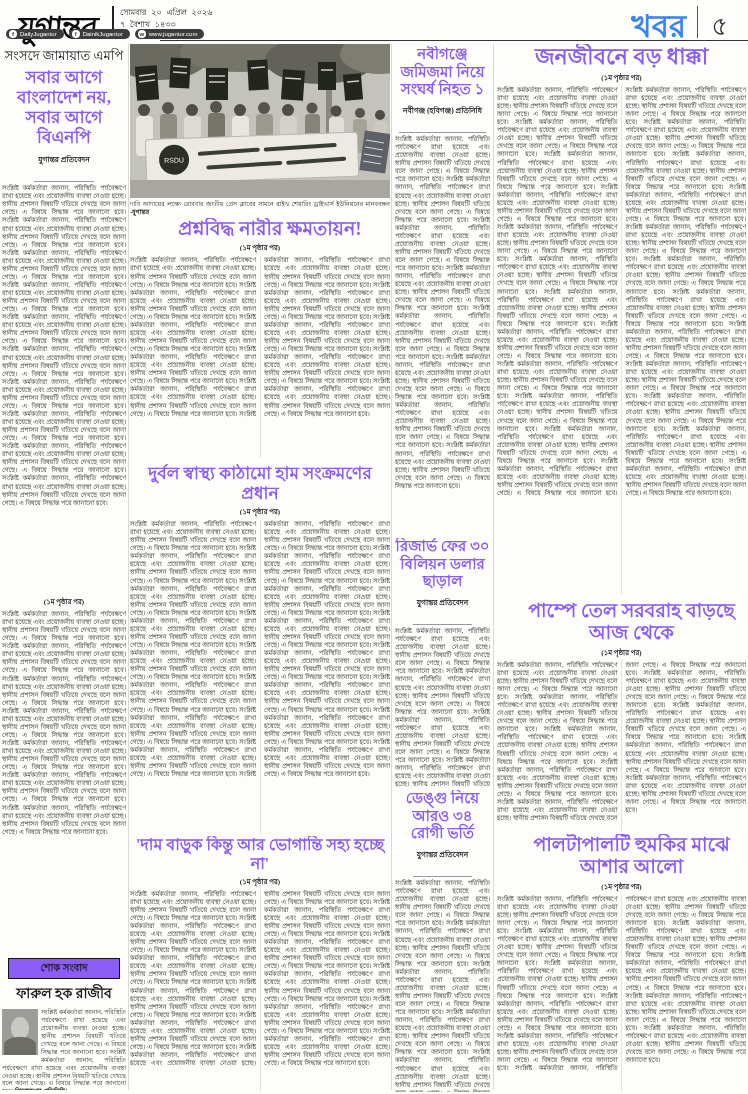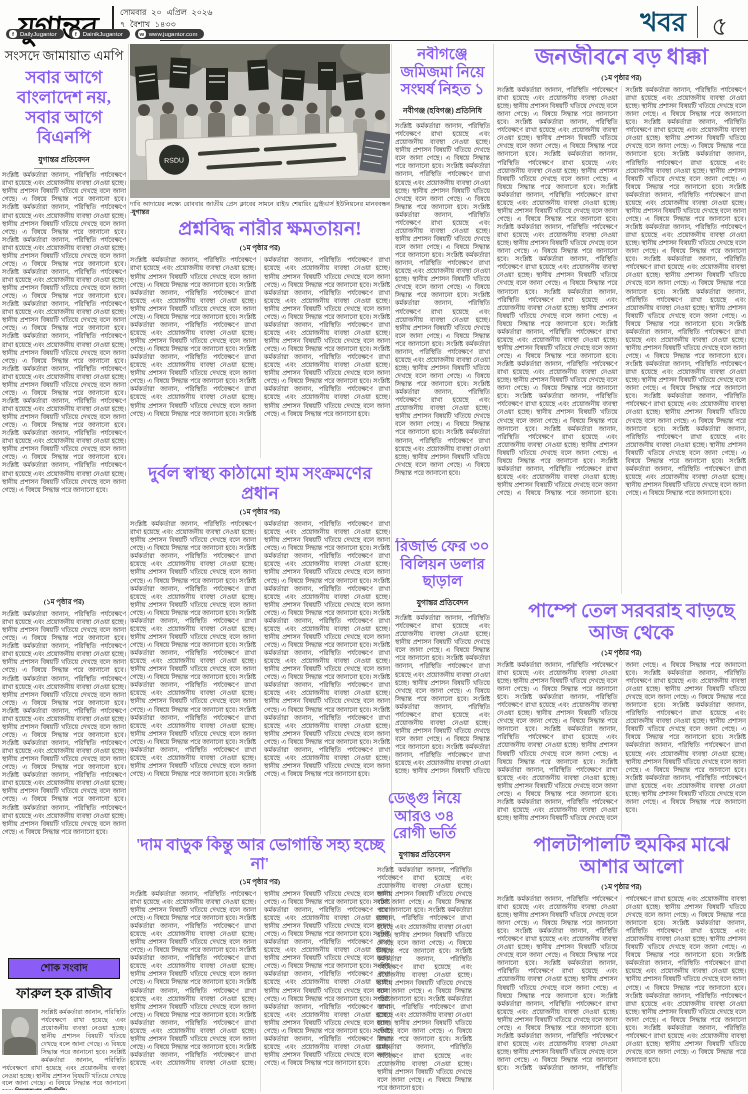--- a/index.html
+++ b/index.html
@@ -22,40 +22,40 @@
   .badge {
     display:flex; align-items:center; gap:3px; background:#3c3c3c; color:#fff;
     border-radius:7px; padding:1px 7px 1px 3px; font-size:6px;
     font-family:"Liberation Sans", sans-serif;
   }
   .badge .bicon {
     width:8px; height:8px; border-radius:50%; background:#fff; color:#3c3c3c;
     font-size:6px; line-height:8px; text-align:center; font-weight:bold;
   }
   .section-label {
-    position:absolute; right:62px; top:2px; font-size:26px; font-weight:bold; color:#0c4a6e;
+    position:absolute; right:62px; top:2px; font-size:31px; font-weight:bold; color:#3b82f6;
   }
   .section-divider { position:absolute; right:50px; top:6px; width:1px; height:32px; background:#555; }
   .page-number { position:absolute; right:20px; top:6px; font-size:26px; color:#333; }
   .head-rule { position:absolute; left:160px; top:40px; width:588px; height:1px; background:#333; }
 
   
   .vrule { position:absolute; top:44px; width:1px; height:1046px; background:#d8d8d4; }
 
   
   .art { position:absolute; overflow:hidden; }
   .kicker { text-align:center; font-size:13px; font-weight:normal; color:#111; margin-bottom:1px; }
   .hl { text-align:center; font-weight:bold; color:#8b5cf6; line-height:1.18; }
   .hl-17 { font-size:17px; }
   .hl-16 { font-size:16px; }
   .hl-15 { font-size:15px; }
   .hl-19 { font-size:19px;margin-left:20px; }
   .hl-21 { font-size:22px; }
   .byline { text-align:center; font-size:7.5px; font-weight:bold; margin:3px 0 2px; }
-  .byline-u { border-bottom:1px solid #999; display:inline-block; padding:0 4px 2px; }
+  .byline-u { border-bottom:1px solid #999; display:inline-block; padding:0 4px 15px; }
   .cont { text-align:center; font-size:7px; font-weight:bold; margin:2px 0; }
   .body {
     font-size:6.4px; line-height:1.26; text-align:justify; color:#2a2a2a;
     word-break:break-word; overflow:hidden; height:100%;
   }
   .body2 { column-count:2; column-gap:8px; column-rule:1px solid #e0e0dc; }
   .bwrap { overflow:hidden; }
   .center-byline-wrap { text-align:center; }
 
   
@@ -257,21 +257,21 @@
     <div class="center-byline-wrap"><span class="byline byline-u">নবীগঞ্জ (হবিগঞ্জ) প্রতিনিধি</span></div>
     <div class="body" style="height:395px;">সংশ্লিষ্ট কর্মকর্তারা জানান, পরিস্থিতি পর্যবেক্ষণে রাখা হয়েছে এবং প্রয়োজনীয় ব্যবস্থা নেওয়া হচ্ছে। স্থানীয় প্রশাসন বিষয়টি খতিয়ে দেখছে বলে জানা গেছে। এ বিষয়ে সিদ্ধান্ত পরে জানানো হবে। সংশ্লিষ্ট কর্মকর্তারা জানান, পরিস্থিতি পর্যবেক্ষণে রাখা হয়েছে এবং প্রয়োজনীয় ব্যবস্থা নেওয়া হচ্ছে। স্থানীয় প্রশাসন বিষয়টি খতিয়ে দেখছে বলে জানা গেছে। এ বিষয়ে সিদ্ধান্ত পরে জানানো হবে। সংশ্লিষ্ট কর্মকর্তারা জানান, পরিস্থিতি পর্যবেক্ষণে রাখা হয়েছে এবং প্রয়োজনীয় ব্যবস্থা নেওয়া হচ্ছে। স্থানীয় প্রশাসন বিষয়টি খতিয়ে দেখছে বলে জানা গেছে। এ বিষয়ে সিদ্ধান্ত পরে জানানো হবে। সংশ্লিষ্ট কর্মকর্তারা জানান, পরিস্থিতি পর্যবেক্ষণে রাখা হয়েছে এবং প্রয়োজনীয় ব্যবস্থা নেওয়া হচ্ছে। স্থানীয় প্রশাসন বিষয়টি খতিয়ে দেখছে বলে জানা গেছে। এ বিষয়ে সিদ্ধান্ত পরে জানানো হবে। সংশ্লিষ্ট কর্মকর্তারা জানান, পরিস্থিতি পর্যবেক্ষণে রাখা হয়েছে এবং প্রয়োজনীয় ব্যবস্থা নেওয়া হচ্ছে। স্থানীয় প্রশাসন বিষয়টি খতিয়ে দেখছে বলে জানা গেছে। এ বিষয়ে সিদ্ধান্ত পরে জানানো হবে। সংশ্লিষ্ট কর্মকর্তারা জানান, পরিস্থিতি পর্যবেক্ষণে রাখা হয়েছে এবং প্রয়োজনীয় ব্যবস্থা নেওয়া হচ্ছে। স্থানীয় প্রশাসন বিষয়টি খতিয়ে দেখছে বলে জানা গেছে। এ বিষয়ে সিদ্ধান্ত পরে জানানো হবে। সংশ্লিষ্ট কর্মকর্তারা জানান, পরিস্থিতি পর্যবেক্ষণে রাখা হয়েছে এবং প্রয়োজনীয় ব্যবস্থা নেওয়া হচ্ছে। স্থানীয় প্রশাসন বিষয়টি খতিয়ে দেখছে বলে জানা গেছে। এ বিষয়ে সিদ্ধান্ত পরে জানানো হবে। সংশ্লিষ্ট কর্মকর্তারা জানান, পরিস্থিতি পর্যবেক্ষণে রাখা হয়েছে এবং প্রয়োজনীয় ব্যবস্থা নেওয়া হচ্ছে। স্থানীয় প্রশাসন বিষয়টি খতিয়ে দেখছে বলে জানা গেছে। এ বিষয়ে সিদ্ধান্ত পরে জানানো হবে। </div>
   </div>
 
   <div class="art" style="left:395px; top:538px; width:95px; height:250px;">
     <div class="hl hl-15">রিজার্ভ ফের ৩০ বিলিয়ন ডলার ছাড়াল</div>
     <div class="center-byline-wrap"><span class="byline byline-u">যুগান্তর প্রতিবেদন</span></div>
     <div class="body" style="height:160px;">সংশ্লিষ্ট কর্মকর্তারা জানান, পরিস্থিতি পর্যবেক্ষণে রাখা হয়েছে এবং প্রয়োজনীয় ব্যবস্থা নেওয়া হচ্ছে। স্থানীয় প্রশাসন বিষয়টি খতিয়ে দেখছে বলে জানা গেছে। এ বিষয়ে সিদ্ধান্ত পরে জানানো হবে। সংশ্লিষ্ট কর্মকর্তারা জানান, পরিস্থিতি পর্যবেক্ষণে রাখা হয়েছে এবং প্রয়োজনীয় ব্যবস্থা নেওয়া হচ্ছে। স্থানীয় প্রশাসন বিষয়টি খতিয়ে দেখছে বলে জানা গেছে। এ বিষয়ে সিদ্ধান্ত পরে জানানো হবে। সংশ্লিষ্ট কর্মকর্তারা জানান, পরিস্থিতি পর্যবেক্ষণে রাখা হয়েছে এবং প্রয়োজনীয় ব্যবস্থা নেওয়া হচ্ছে। স্থানীয় প্রশাসন বিষয়টি খতিয়ে দেখছে বলে জানা গেছে। এ বিষয়ে সিদ্ধান্ত পরে জানানো হবে। সংশ্লিষ্ট কর্মকর্তারা জানান, পরিস্থিতি পর্যবেক্ষণে রাখা হয়েছে এবং প্রয়োজনীয় ব্যবস্থা নেওয়া হচ্ছে। স্থানীয় প্রশাসন বিষয়টি খতিয়ে দেখছে বলে জানা গেছে। এ বিষয়ে সিদ্ধান্ত পরে জানানো হবে। </div>
   </div>
 
-  <div class="art" style="left:377px; top:790px; width:95px; height:302px;">
+  <div class="art" style="left:395px; top:790px; width:95px; height:302px;">
     <div class="hl hl-15">ডেঙ্গু নিয়ে আরও ৩৪ রোগী ভর্তি</div>
     <div class="center-byline-wrap"><span class="byline byline-u">যুগান্তর প্রতিবেদন</span></div>
     <div class="body" style="height:225px;">সংশ্লিষ্ট কর্মকর্তারা জানান, পরিস্থিতি পর্যবেক্ষণে রাখা হয়েছে এবং প্রয়োজনীয় ব্যবস্থা নেওয়া হচ্ছে। স্থানীয় প্রশাসন বিষয়টি খতিয়ে দেখছে বলে জানা গেছে। এ বিষয়ে সিদ্ধান্ত পরে জানানো হবে। সংশ্লিষ্ট কর্মকর্তারা জানান, পরিস্থিতি পর্যবেক্ষণে রাখা হয়েছে এবং প্রয়োজনীয় ব্যবস্থা নেওয়া হচ্ছে। স্থানীয় প্রশাসন বিষয়টি খতিয়ে দেখছে বলে জানা গেছে। এ বিষয়ে সিদ্ধান্ত পরে জানানো হবে। সংশ্লিষ্ট কর্মকর্তারা জানান, পরিস্থিতি পর্যবেক্ষণে রাখা হয়েছে এবং প্রয়োজনীয় ব্যবস্থা নেওয়া হচ্ছে। স্থানীয় প্রশাসন বিষয়টি খতিয়ে দেখছে বলে জানা গেছে। এ বিষয়ে সিদ্ধান্ত পরে জানানো হবে। সংশ্লিষ্ট কর্মকর্তারা জানান, পরিস্থিতি পর্যবেক্ষণে রাখা হয়েছে এবং প্রয়োজনীয় ব্যবস্থা নেওয়া হচ্ছে। স্থানীয় প্রশাসন বিষয়টি খতিয়ে দেখছে বলে জানা গেছে। এ বিষয়ে সিদ্ধান্ত পরে জানানো হবে। সংশ্লিষ্ট কর্মকর্তারা জানান, পরিস্থিতি পর্যবেক্ষণে রাখা হয়েছে এবং প্রয়োজনীয় ব্যবস্থা নেওয়া হচ্ছে। স্থানীয় প্রশাসন বিষয়টি খতিয়ে দেখছে বলে জানা গেছে। এ বিষয়ে সিদ্ধান্ত পরে জানানো হবে। </div>
   </div>
 
   <div class="art" style="left:497px; top:44px; width:249px; height:554px;">
     <div class="hl hl-21">জনজীবনে বড় ধাক্কা</div>
     <div class="cont">(১ম পৃষ্ঠার পর)</div>
     <div class="bwrap" style="height:508px;">
         <div class="body body2">সংশ্লিষ্ট কর্মকর্তারা জানান, পরিস্থিতি পর্যবেক্ষণে রাখা হয়েছে এবং প্রয়োজনীয় ব্যবস্থা নেওয়া হচ্ছে। স্থানীয় প্রশাসন বিষয়টি খতিয়ে দেখছে বলে জানা গেছে। এ বিষয়ে সিদ্ধান্ত পরে জানানো হবে। সংশ্লিষ্ট কর্মকর্তারা জানান, পরিস্থিতি পর্যবেক্ষণে রাখা হয়েছে এবং প্রয়োজনীয় ব্যবস্থা নেওয়া হচ্ছে। স্থানীয় প্রশাসন বিষয়টি খতিয়ে দেখছে বলে জানা গেছে। এ বিষয়ে সিদ্ধান্ত পরে জানানো হবে। সংশ্লিষ্ট কর্মকর্তারা জানান, পরিস্থিতি পর্যবেক্ষণে রাখা হয়েছে এবং প্রয়োজনীয় ব্যবস্থা নেওয়া হচ্ছে। স্থানীয় প্রশাসন বিষয়টি খতিয়ে দেখছে বলে জানা গেছে। এ বিষয়ে সিদ্ধান্ত পরে জানানো হবে। সংশ্লিষ্ট কর্মকর্তারা জানান, পরিস্থিতি পর্যবেক্ষণে রাখা হয়েছে এবং প্রয়োজনীয় ব্যবস্থা নেওয়া হচ্ছে। স্থানীয় প্রশাসন বিষয়টি খতিয়ে দেখছে বলে জানা গেছে। এ বিষয়ে সিদ্ধান্ত পরে জানানো হবে। সংশ্লিষ্ট কর্মকর্তারা জানান, পরিস্থিতি পর্যবেক্ষণে রাখা হয়েছে এবং প্রয়োজনীয় ব্যবস্থা নেওয়া হচ্ছে। স্থানীয় প্রশাসন বিষয়টি খতিয়ে দেখছে বলে জানা গেছে। এ বিষয়ে সিদ্ধান্ত পরে জানানো হবে। সংশ্লিষ্ট কর্মকর্তারা জানান, পরিস্থিতি পর্যবেক্ষণে রাখা হয়েছে এবং প্রয়োজনীয় ব্যবস্থা নেওয়া হচ্ছে। স্থানীয় প্রশাসন বিষয়টি খতিয়ে দেখছে বলে জানা গেছে। এ বিষয়ে সিদ্ধান্ত পরে জানানো হবে। সংশ্লিষ্ট কর্মকর্তারা জানান, পরিস্থিতি পর্যবেক্ষণে রাখা হয়েছে এবং প্রয়োজনীয় ব্যবস্থা নেওয়া হচ্ছে। স্থানীয় প্রশাসন বিষয়টি খতিয়ে দেখছে বলে জানা গেছে। এ বিষয়ে সিদ্ধান্ত পরে জানানো হবে। সংশ্লিষ্ট কর্মকর্তারা জানান, পরিস্থিতি পর্যবেক্ষণে রাখা হয়েছে এবং প্রয়োজনীয় ব্যবস্থা নেওয়া হচ্ছে। স্থানীয় প্রশাসন বিষয়টি খতিয়ে দেখছে বলে জানা গেছে। এ বিষয়ে সিদ্ধান্ত পরে জানানো হবে। সংশ্লিষ্ট কর্মকর্তারা জানান, পরিস্থিতি পর্যবেক্ষণে রাখা হয়েছে এবং প্রয়োজনীয় ব্যবস্থা নেওয়া হচ্ছে। স্থানীয় প্রশাসন বিষয়টি খতিয়ে দেখছে বলে জানা গেছে। এ বিষয়ে সিদ্ধান্ত পরে জানানো হবে। সংশ্লিষ্ট কর্মকর্তারা জানান, পরিস্থিতি পর্যবেক্ষণে রাখা হয়েছে এবং প্রয়োজনীয় ব্যবস্থা নেওয়া হচ্ছে। স্থানীয় প্রশাসন বিষয়টি খতিয়ে দেখছে বলে জানা গেছে। এ বিষয়ে সিদ্ধান্ত পরে জানানো হবে। সংশ্লিষ্ট কর্মকর্তারা জানান, পরিস্থিতি পর্যবেক্ষণে রাখা হয়েছে এবং প্রয়োজনীয় ব্যবস্থা নেওয়া হচ্ছে। স্থানীয় প্রশাসন বিষয়টি খতিয়ে দেখছে বলে জানা গেছে। এ বিষয়ে সিদ্ধান্ত পরে জানানো হবে। সংশ্লিষ্ট কর্মকর্তারা জানান, পরিস্থিতি পর্যবেক্ষণে রাখা হয়েছে এবং প্রয়োজনীয় ব্যবস্থা নেওয়া হচ্ছে। স্থানীয় প্রশাসন বিষয়টি খতিয়ে দেখছে বলে জানা গেছে। এ বিষয়ে সিদ্ধান্ত পরে জানানো হবে। সংশ্লিষ্ট কর্মকর্তারা জানান, পরিস্থিতি পর্যবেক্ষণে রাখা হয়েছে এবং প্রয়োজনীয় ব্যবস্থা নেওয়া হচ্ছে। স্থানীয় প্রশাসন বিষয়টি খতিয়ে দেখছে বলে জানা গেছে। এ বিষয়ে সিদ্ধান্ত পরে জানানো হবে। সংশ্লিষ্ট কর্মকর্তারা জানান, পরিস্থিতি পর্যবেক্ষণে রাখা হয়েছে এবং প্রয়োজনীয় ব্যবস্থা নেওয়া হচ্ছে। স্থানীয় প্রশাসন বিষয়টি খতিয়ে দেখছে বলে জানা গেছে। এ বিষয়ে সিদ্ধান্ত পরে জানানো হবে। সংশ্লিষ্ট কর্মকর্তারা জানান, পরিস্থিতি পর্যবেক্ষণে রাখা হয়েছে এবং প্রয়োজনীয় ব্যবস্থা নেওয়া হচ্ছে। স্থানীয় প্রশাসন বিষয়টি খতিয়ে দেখছে বলে জানা গেছে। এ বিষয়ে সিদ্ধান্ত পরে জানানো হবে। সংশ্লিষ্ট কর্মকর্তারা জানান, পরিস্থিতি পর্যবেক্ষণে রাখা হয়েছে এবং প্রয়োজনীয় ব্যবস্থা নেওয়া হচ্ছে। স্থানীয় প্রশাসন বিষয়টি খতিয়ে দেখছে বলে জানা গেছে। এ বিষয়ে সিদ্ধান্ত পরে জানানো হবে। সংশ্লিষ্ট কর্মকর্তারা জানান, পরিস্থিতি পর্যবেক্ষণে রাখা হয়েছে এবং প্রয়োজনীয় ব্যবস্থা নেওয়া হচ্ছে। স্থানীয় প্রশাসন বিষয়টি খতিয়ে দেখছে বলে জানা গেছে। এ বিষয়ে সিদ্ধান্ত পরে জানানো হবে। সংশ্লিষ্ট কর্মকর্তারা জানান, পরিস্থিতি পর্যবেক্ষণে রাখা হয়েছে এবং প্রয়োজনীয় ব্যবস্থা নেওয়া হচ্ছে। স্থানীয় প্রশাসন বিষয়টি খতিয়ে দেখছে বলে জানা গেছে। এ বিষয়ে সিদ্ধান্ত পরে জানানো হবে। সংশ্লিষ্ট কর্মকর্তারা জানান, পরিস্থিতি পর্যবেক্ষণে রাখা হয়েছে এবং প্রয়োজনীয় ব্যবস্থা নেওয়া হচ্ছে। স্থানীয় প্রশাসন বিষয়টি খতিয়ে দেখছে বলে জানা গেছে। এ বিষয়ে সিদ্ধান্ত পরে জানানো হবে। সংশ্লিষ্ট কর্মকর্তারা জানান, পরিস্থিতি পর্যবেক্ষণে রাখা হয়েছে এবং প্রয়োজনীয় ব্যবস্থা নেওয়া হচ্ছে। স্থানীয় প্রশাসন বিষয়টি খতিয়ে দেখছে বলে জানা গেছে। এ বিষয়ে সিদ্ধান্ত পরে জানানো হবে। সংশ্লিষ্ট কর্মকর্তারা জানান, পরিস্থিতি পর্যবেক্ষণে রাখা হয়েছে এবং প্রয়োজনীয় ব্যবস্থা নেওয়া হচ্ছে। স্থানীয় প্রশাসন বিষয়টি খতিয়ে দেখছে বলে জানা গেছে। এ বিষয়ে সিদ্ধান্ত পরে জানানো হবে। সংশ্লিষ্ট কর্মকর্তারা জানান, পরিস্থিতি পর্যবেক্ষণে রাখা হয়েছে এবং প্রয়োজনীয় ব্যবস্থা নেওয়া হচ্ছে। স্থানীয় প্রশাসন বিষয়টি খতিয়ে দেখছে বলে জানা গেছে। এ বিষয়ে সিদ্ধান্ত পরে জানানো হবে। সংশ্লিষ্ট কর্মকর্তারা জানান, পরিস্থিতি পর্যবেক্ষণে রাখা হয়েছে এবং প্রয়োজনীয় ব্যবস্থা নেওয়া হচ্ছে। স্থানীয় প্রশাসন বিষয়টি খতিয়ে দেখছে বলে জানা গেছে। এ বিষয়ে সিদ্ধান্ত পরে জানানো হবে। সংশ্লিষ্ট কর্মকর্তারা জানান, পরিস্থিতি পর্যবেক্ষণে রাখা হয়েছে এবং প্রয়োজনীয় ব্যবস্থা নেওয়া হচ্ছে। স্থানীয় প্রশাসন বিষয়টি খতিয়ে দেখছে বলে জানা গেছে। এ বিষয়ে সিদ্ধান্ত পরে জানানো হবে। </div>

